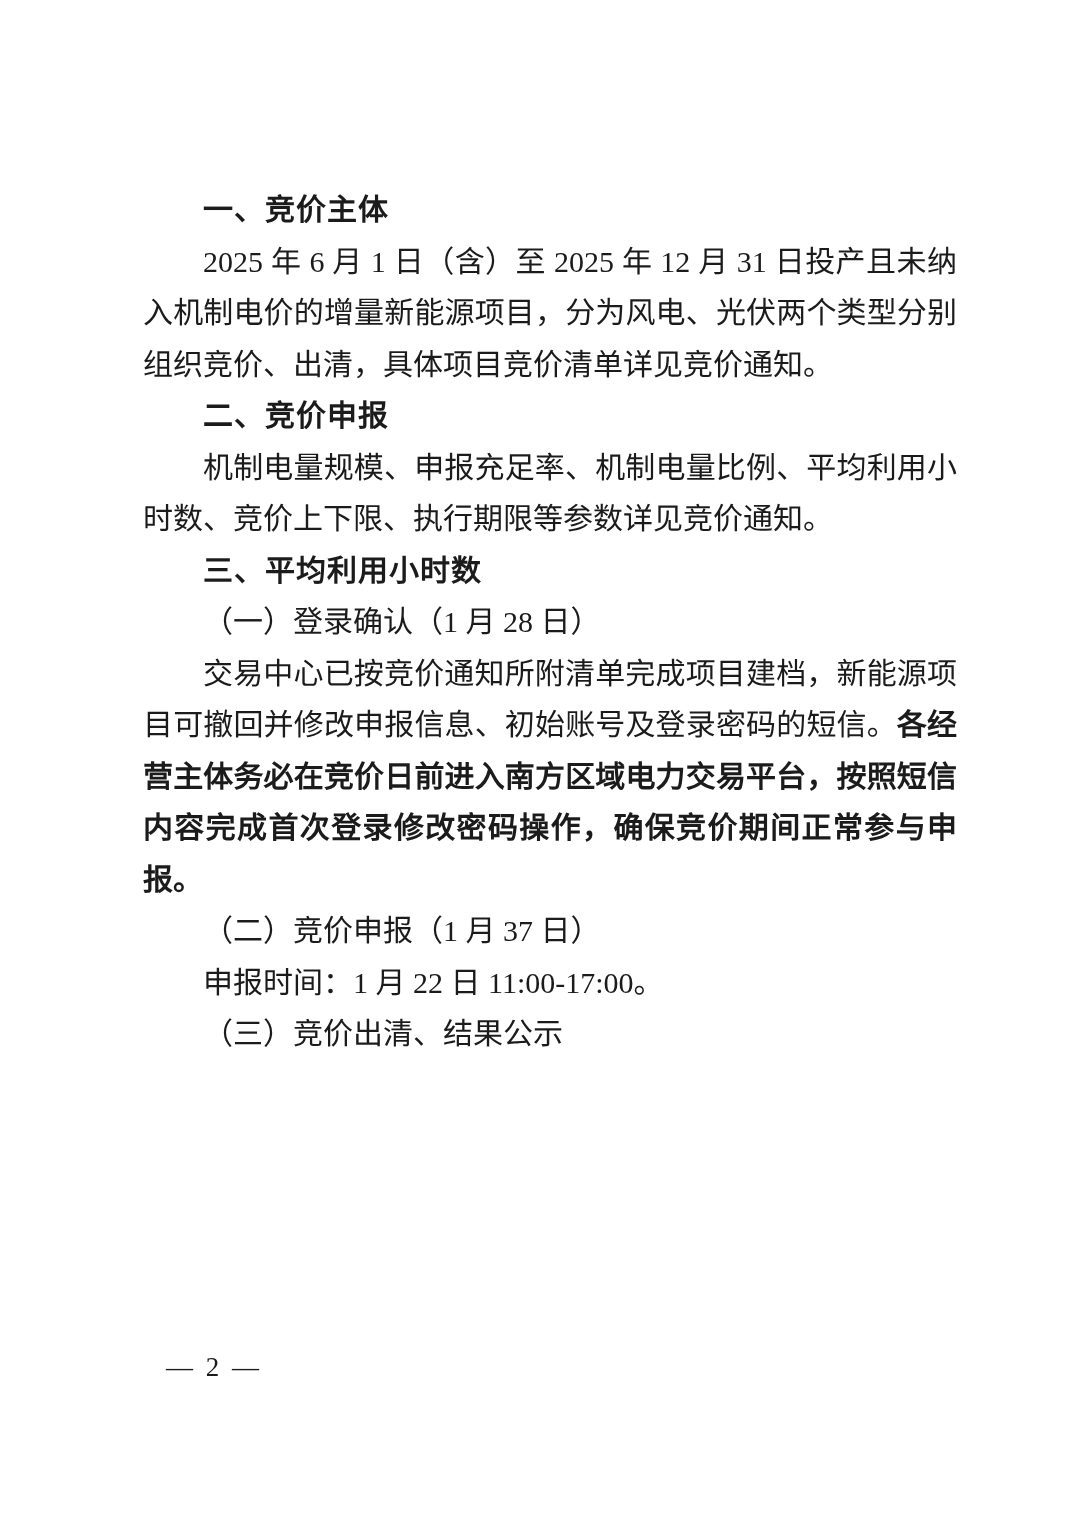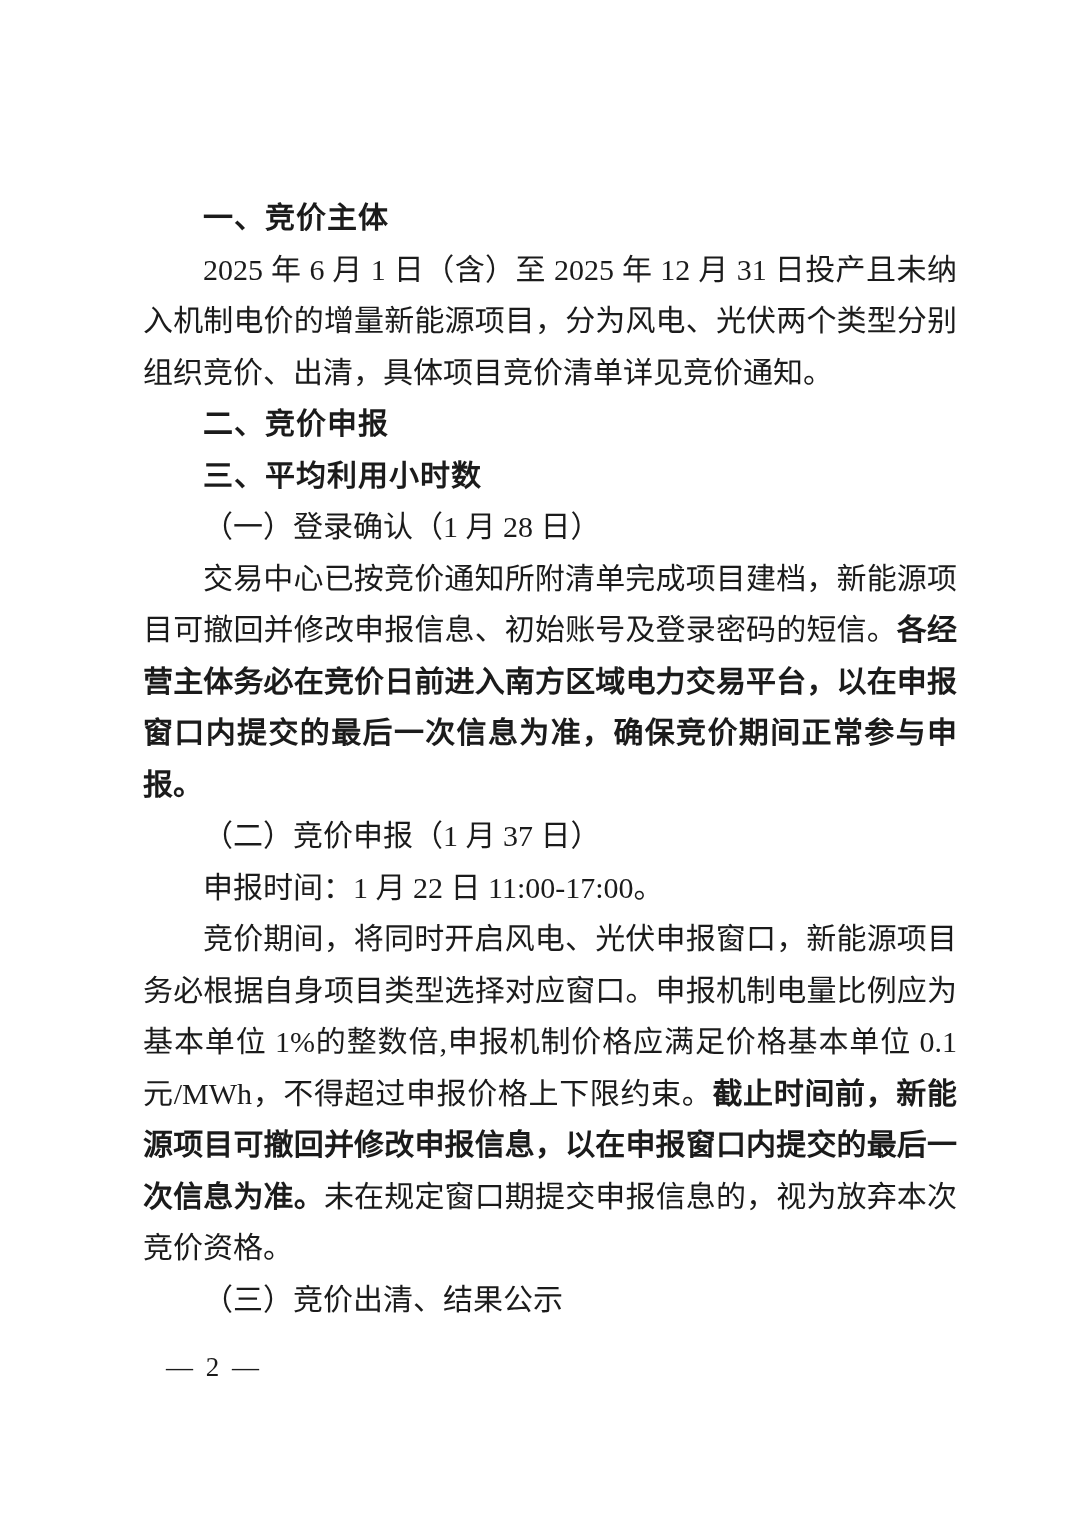--- a/index.html
+++ b/index.html
@@ -13,21 +13,21 @@
     height: 1527px;
     margin: 0 auto;
     background: #ffffff;
     color: #1b1b1b;
     font-family: "Liberation Serif", "DejaVu Serif", serif;
     overflow: hidden;
   }
   .doc-body {
     position: absolute;
     left: 143px;
-    top: 192px;
+    top: 184px;
     width: 814px;
     font-size: 30px;
     line-height: 51.5px;
     text-align: justify;
     text-justify: inter-ideograph;
   }
   .block {
     text-indent: 2em;
     margin: 0;
     padding: 0;
@@ -54,22 +54,22 @@
   }
 </style>
 </head>
 <body>
 
 <div class="page">
   <div class="doc-body">
       <p class="block heading"><span class="run-bold">一、竞价主体</span></p>
       <p class="block paragraph"><span class="run">2025 年 6 月 1 日（含）至 2025 年 12 月 31 日投产且未纳入机制电价的增量新能源项目，分为风电、光伏两个类型分别组织竞价、出清，具体项目竞价清单详见竞价通知。</span></p>
       <p class="block heading"><span class="run-bold">二、竞价申报</span></p>
+      <p class="block paragraph"><span class="run">机制电量规模、申报充足率、机制电量比例、平均利用小时数、竞价上下限、执行期限等参数详见竞价通知。</span></p>
       <p class="block heading"><span class="run-bold">三、平均利用小时数</span></p>
       <p class="block subheading"><span class="run">（一）登录确认（1 月 28 日）</span></p>
-      <p class="block paragraph"><span class="run">交易中心已按竞价通知所附清单完成项目建档，新能源项目可撤回并修改申报信息、初始账号及登录密码的短信。</span><span class="run-bold">各经营主体务必在竞价日前进入南方区域电力交易平台，以在申报窗口内提交的最后一次信息为准，确保竞价期间正常参与申报。</span></p>
+      <p class="block paragraph"><span class="run">交易中心已按竞价通知所附清单完成项目建档，新能源项目可撤回并修改申报信息、初始账号及登录密码的短信。</span><span class="run-bold">各经营主体务必在竞价日前进入南方区域电力交易平台，按照短信内容完成首次登录修改密码操作，确保竞价期间正常参与申报。</span></p>
       <p class="block subheading"><span class="run">（二）竞价申报（1 月 37 日）</span></p>
       <p class="block paragraph"><span class="run">申报时间：1 月 22 日 11:00-17:00。</span></p>
-      <p class="block paragraph"><span class="run">竞价期间，将同时开启风电、光伏申报窗口，新能源项目务必根据自身项目类型选择对应窗口。申报机制电量比例应为基本单位 1%的整数倍,申报机制价格应满足价格基本单位 0.1 元/MWh，不得超过申报价格上下限约束。</span><span class="run-bold">截止时间前，新能源项目可撤回并修改申报信息，以在申报窗口内提交的最后一次信息为准。</span><span class="run">未在规定窗口期提交申报信息的，视为放弃本次竞价资格。</span></p>
       <p class="block subheading"><span class="run">（三）竞价出清、结果公示</span></p>
     </div>
   <div class="page-footer">— 2 —</div>
 </div>
 
 </body></html>

